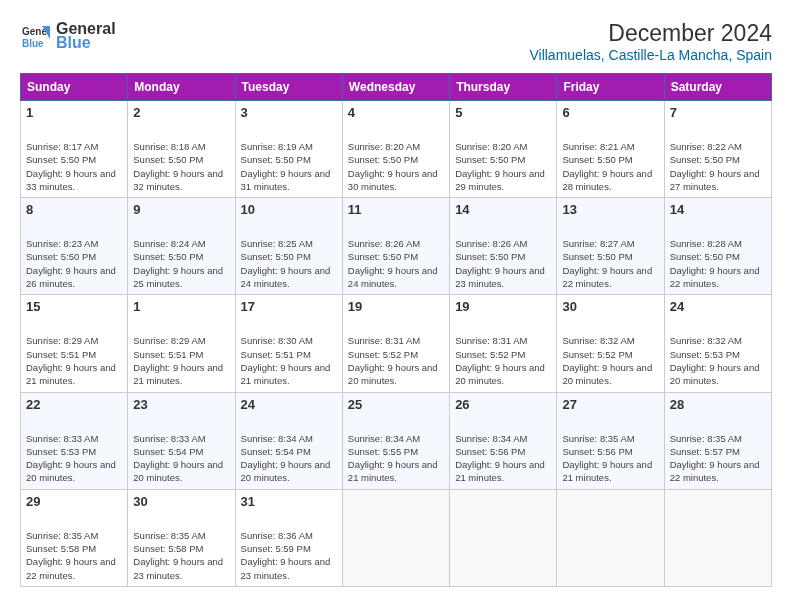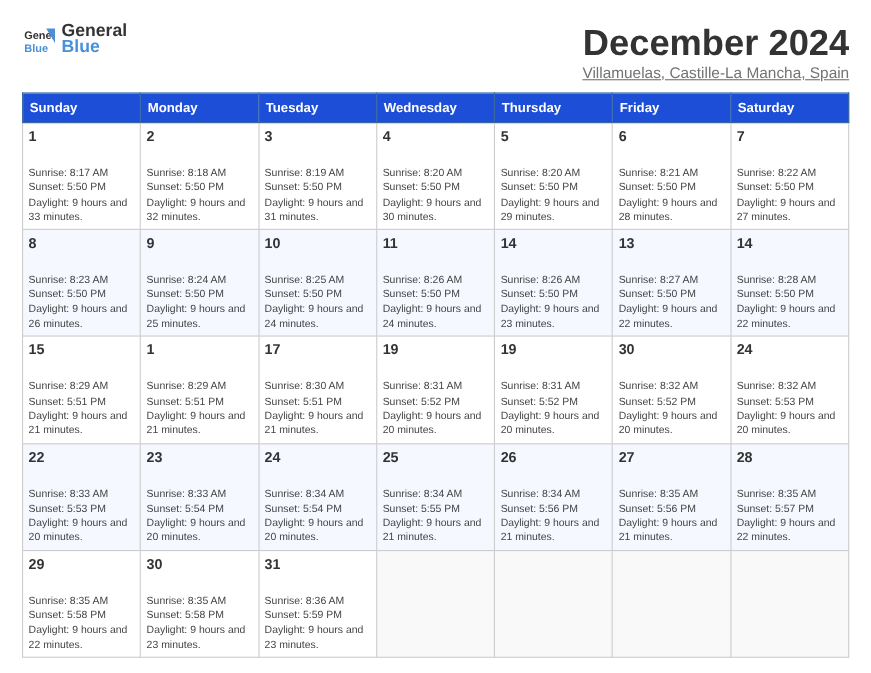--- a/index.html
+++ b/index.html
@@ -22,36 +22,35 @@
     }
     .logo-icon {
       width: 30px;
       height: 30px;
       margin-right: 4px;
     }
     .title-block {
       text-align: right;
     }
     .month-title {
-      font-size: 33px;
-      font-weight: bold;
+      font-size: 23px;
+      font-weight: normal;
       color: #333;
     }
     .location {
       font-size: 14px;
-      color: #737373;
-      text-decoration: underline;
+      color: #0369a1;
     }
     .calendar {
       width: 100%;
       border-collapse: collapse;
       font-size: 10px;
     }
     .calendar th {
-      background-color: #1d4ed8;
+      background-color: #a21caf;
       color: #fff;
       text-align: left;
       padding: 6px 6px;
       font-size: 12px;
       font-weight: bold;
       border: 1px solid #3a6aa0;
     }
     .calendar td {
       vertical-align: top;
       border: 1px solid #ccc;

